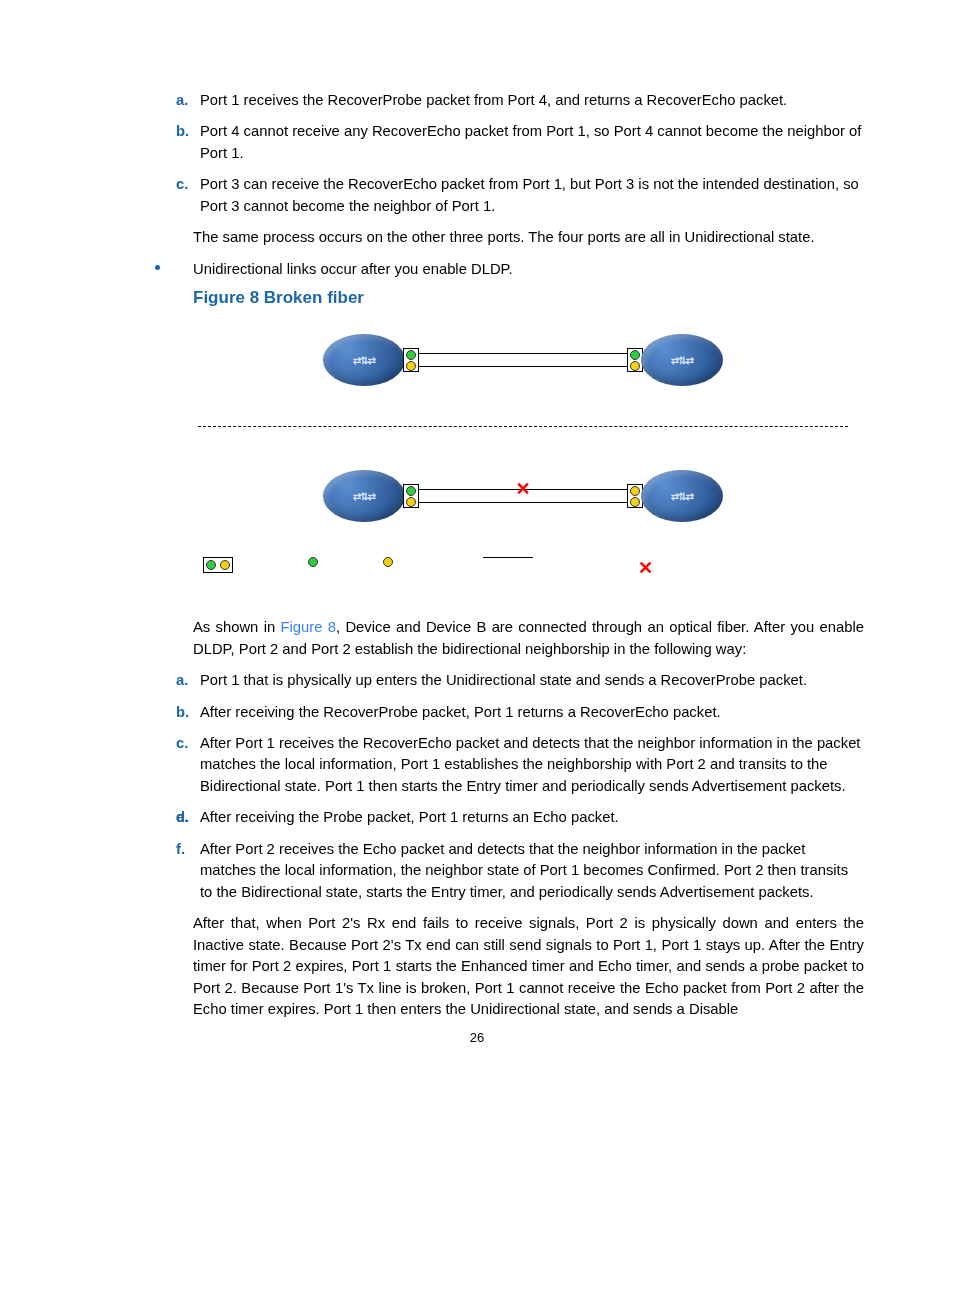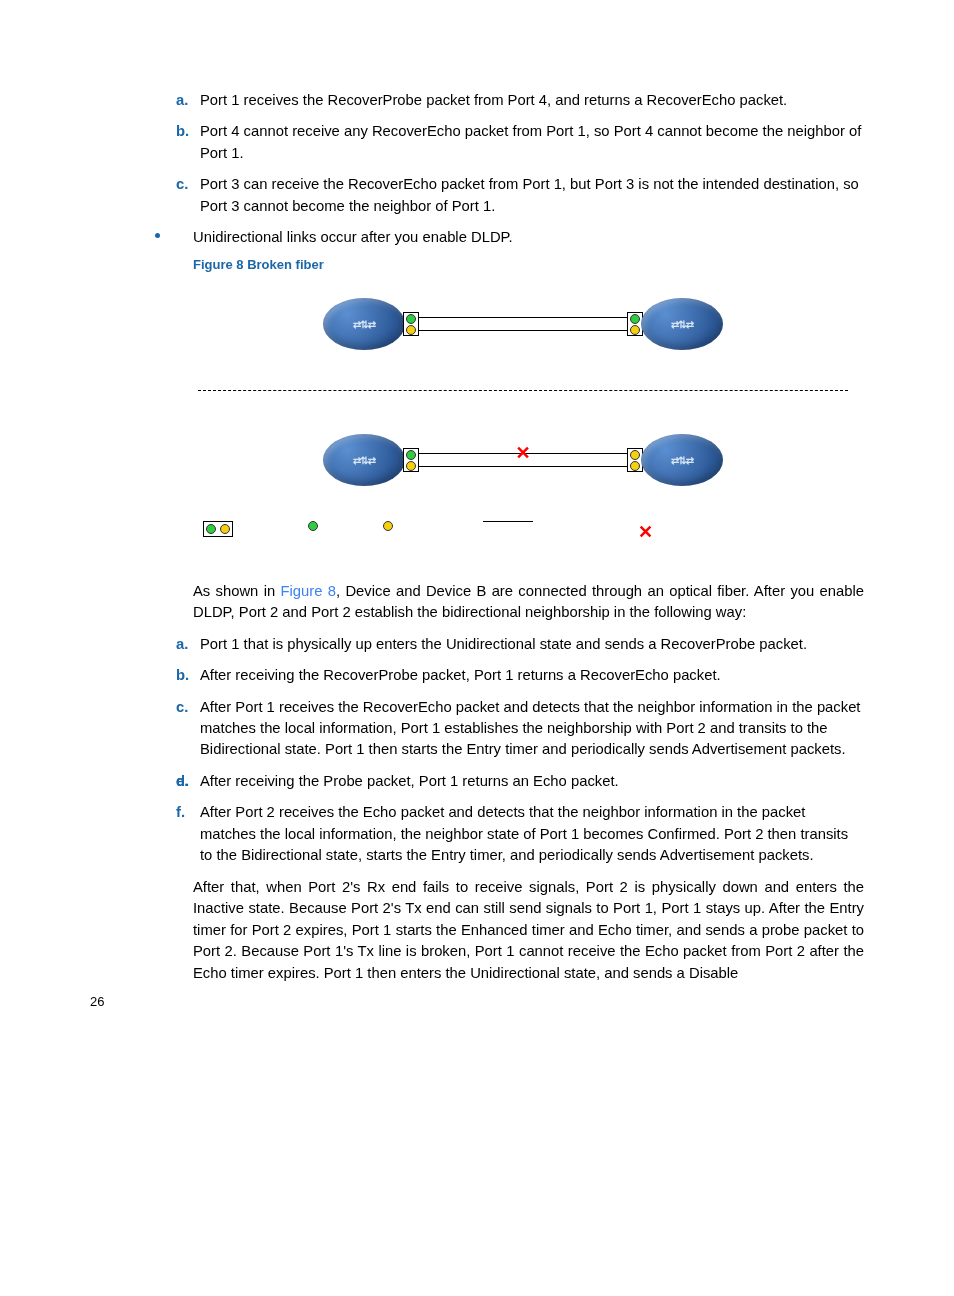--- a/index.html
+++ b/index.html
@@ -53,21 +53,21 @@
     border-radius: 50%;
     background: #1c67a8;
   }
   .bullet-text {
     margin-left: 38px;
   }
   .fig-caption {
     margin-left: 103px;
     color: #1c67a8;
     font-weight: bold;
-    font-size: 13px;
+    font-size: 17px;
     margin-bottom: 18px;
   }
   .figure-area {
     margin-left: 103px;
     width: 660px;
   }
   .conn-row {
     position: relative;
     height: 70px;
     margin-bottom: 20px;
@@ -175,35 +175,37 @@
     font-weight: bold;
   }
   .para {
     margin-left: 103px;
     line-height: 1.45;
     margin-bottom: 10px;
     text-align: justify;
   }
   .link-ref { color: #3b82f6; }
   .page-num {
+    text-align: center;
     width: 100%;
     font-size: 13px;
   }
 </style>
 </head>
 <body>
 
 <div class="page">
 
   <ol class="alpha">
     <li><span class="marker">a.</span><span>Port 1 receives the RecoverProbe packet from Port 4, and returns a RecoverEcho packet.</span></li>
     <li><span class="marker">b.</span><span>Port 4 cannot receive any RecoverEcho packet from Port 1, so Port 4 cannot become the neighbor of Port 1.</span></li>
     <li><span class="marker">c.</span><span>Port 3 can receive the RecoverEcho packet from Port 1, but Port 3 is not the intended destination, so Port 3 cannot become the neighbor of Port 1.</span></li>
   </ol>
 
+  <div class="body-indent">The same process occurs on the other three ports. The four ports are all in Unidirectional state.</div>
 
   <div class="bullet-row">
     <div class="bullet-dot"></div>
     <div class="bullet-text">Unidirectional links occur after you enable DLDP.</div>
   </div>
 
   <div class="fig-caption">Figure 8 Broken fiber</div>
 
   <div class="figure-area">
 

